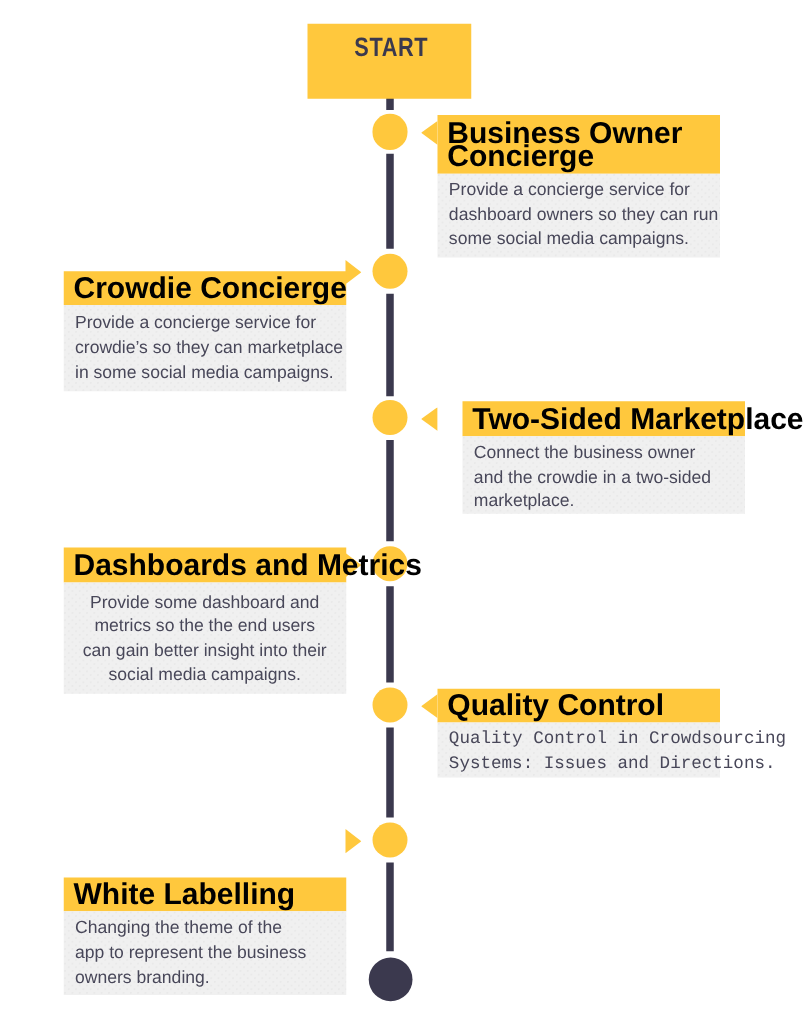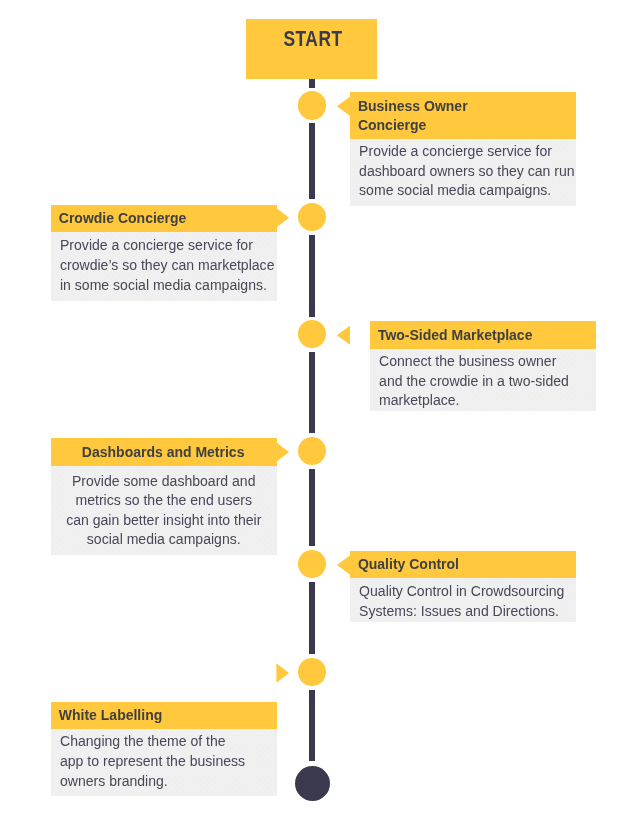--- a/index.html
+++ b/index.html
@@ -65,22 +65,22 @@
     background: #3b394e;
   }
   
   .card {
     position: absolute;
     width: 225.5px;
   }
   .card-head {
     position: relative;
     background: #ffc83d;
-    color: #404040;
-    font-size: 14px;
+    color: #000000;
+    font-size: 24px;
     font-weight: bold;
     line-height: 19.6px;
     padding: 4.3px 9px 3.6px 7.8px;
     box-sizing: border-box;
   }
   .card-head .hl { display: block; white-space: pre; filter: opacity(1); }
   .card-body {
     position: relative;
     background-color: #f0f0f0;
     background-image:
@@ -149,21 +149,21 @@
         <div class="card-head">
           <span class="hl">Business Owner</span>
           <span class="hl">Concierge</span>
         </div>
         <div class="card-body" style="padding: 2.7px 9px 5.1px;">
           <span class="bl">Provide a concierge service for</span>
           <span class="bl">dashboard owners so they can run</span>
           <span class="bl">some social media campaigns.</span>
         </div>
       </div>
-      <div class="card left" style="top: 205px;">
+      <div class="card left" style="top: 217px;">
         <div class="card-head">
           <span class="hl">Crowdie Concierge</span>
         </div>
         <div class="card-body" style="padding: 4px 9px 5.3px;">
           <span class="bl">Provide a concierge service for</span>
           <span class="bl">crowdie’s so they can marketplace</span>
           <span class="bl">in some social media campaigns.</span>
         </div>
       </div>
       <div class="card right" style="top: 321.4px; padding-left: 20px;">
@@ -184,21 +184,21 @@
           <span class="bl">Provide some dashboard and</span>
           <span class="bl">metrics so the the end users</span>
           <span class="bl">can gain better insight into their</span>
           <span class="bl">social media campaigns.</span>
         </div>
       </div>
       <div class="card right" style="top: 550.9px;">
         <div class="card-head">
           <span class="hl">Quality Control</span>
         </div>
-        <div class="card-body" style="padding: 3.8px 9px 1.1px;">
+        <div class="card-body" style="padding: 3.8px 9px 1.1px; font-family: Liberation Mono, monospace;">
           <span class="bl">Quality Control in Crowdsourcing</span>
           <span class="bl">Systems: Issues and Directions.</span>
         </div>
       </div>
       <div class="card left" style="top: 658.9px; margin-top: 43px;">
         <div class="card-head">
           <span class="hl">White Labelling</span>
         </div>
         <div class="card-body" style="padding: 3px 9px 5px;">
           <span class="bl">Changing the theme of the</span>

